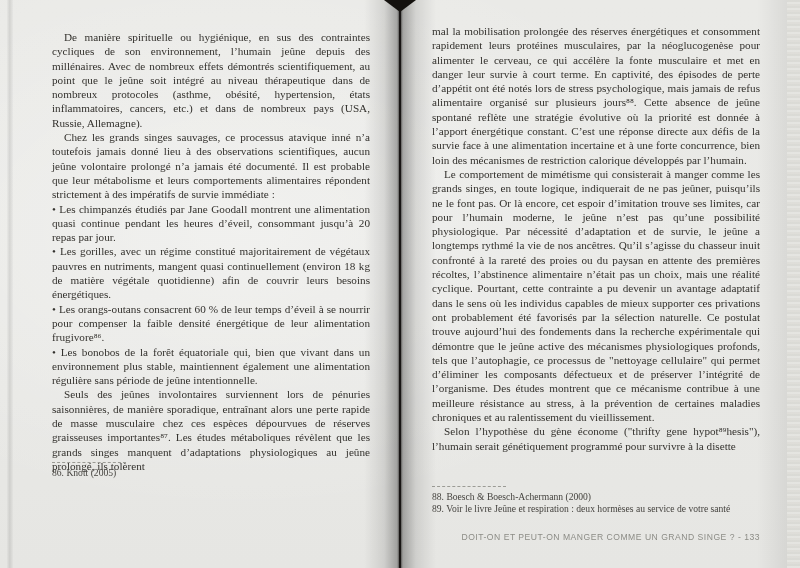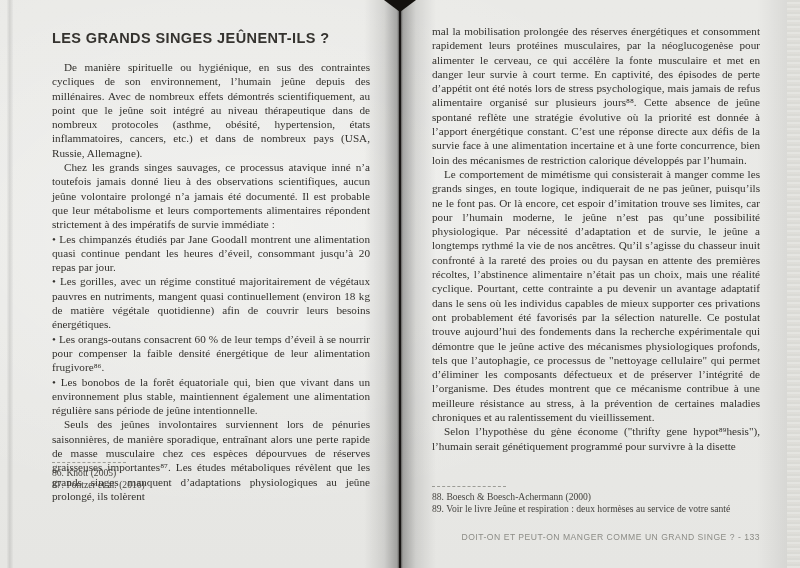--- a/index.html
+++ b/index.html
@@ -90,34 +90,32 @@
   .page-right .page-footer{top:508px;text-align:right;}
 </style>
 </head>
 <body>
 
 <div class="scan">
 
   <div class="left-edge-line"></div>
 
   <div class="page page-left">
-    <h1 class="chapter-title">LES GRANDS SINGES JEÛNENT-ILS ?</h1>
     <div class="body-text">
       <p class="indent">De manière spirituelle ou hygiénique, en sus des contraintes cycliques de son environnement, l’humain jeûne depuis des millénaires. Avec de nombreux effets démontrés scientifiquement, au point que le jeûne soit intégré au niveau thérapeutique dans de nombreux protocoles (asthme, obésité, hypertension, états inflammatoires, cancers, etc.) et dans de nombreux pays (USA, Russie, Allemagne).</p>
       <p class="indent">Chez les grands singes sauvages, ce processus atavique inné n’a toutefois jamais donné lieu à des observations scientifiques, aucun jeûne volontaire prolongé n’a jamais été documenté. Il est probable que leur métabolisme et leurs comportements alimentaires répondent strictement à des impératifs de survie immédiate :</p>
       <p>• Les chimpanzés étudiés par Jane Goodall montrent une alimentation quasi continue pendant les heures d’éveil, consommant jusqu’à 20 repas par jour.</p>
       <p>• Les gorilles, avec un régime constitué majoritairement de végétaux pauvres en nutriments, mangent quasi continuellement (environ 18 kg de matière végétale quotidienne) afin de couvrir leurs besoins énergétiques.</p>
       <p>• Les orangs-outans consacrent 60 % de leur temps d’éveil à se nourrir pour compenser la faible densité énergétique de leur alimentation frugivore⁸⁶.</p>
       <p>• Les bonobos de la forêt équatoriale qui, bien que vivant dans un environnement plus stable, maintiennent également une alimentation régulière sans période de jeûne intentionnelle.</p>
       <p class="indent">Seuls des jeûnes involontaires surviennent lors de pénuries saisonnières, de manière sporadique, entraînant alors une perte rapide de masse musculaire chez ces espèces dépourvues de réserves graisseuses importantes⁸⁷. Les études métaboliques révèlent que les grands singes manquent d’adaptations physiologiques au jeûne prolongé, ils tolèrent</p>
     </div>
     <div class="footnotes">
       <div class="footnote-rule"></div>
       <p>86. Knott (2005)</p>
-      <p>87. Pontzer et al. (2016)</p>
     </div>
   </div>
 
   <div class="page page-right">
     <div class="body-text">
       <p>mal la mobilisation prolongée des réserves énergétiques et consomment rapidement leurs protéines musculaires, par la néoglucogenèse pour alimenter le cerveau, ce qui accélère la fonte musculaire et met en danger leur survie à court terme. En captivité, des épisodes de perte d’appétit ont été notés lors de stress psychologique, mais jamais de refus alimentaire organisé sur plusieurs jours⁸⁸. Cette absence de jeûne spontané reflète une stratégie évolutive où la priorité est donnée à l’apport énergétique constant. C’est une réponse directe aux défis de la survie face à une alimentation incertaine et à une forte concurrence, bien loin des mécanismes de restriction calorique développés par l’humain.</p>
       <p class="indent">Le comportement de mimétisme qui consisterait à manger comme les grands singes, en toute logique, indiquerait de ne pas jeûner, puisqu’ils ne le font pas. Or là encore, cet espoir d’imitation trouve ses limites, car pour l’humain moderne, le jeûne n’est pas qu’une possibilité physiologique. Par nécessité d’adaptation et de survie, le jeûne a longtemps rythmé la vie de nos ancêtres. Qu’il s’agisse du chasseur inuit confronté à la rareté des proies ou du paysan en attente des premières récoltes, l’abstinence alimentaire n’était pas un choix, mais une réalité cyclique. Pourtant, cette contrainte a pu devenir un avantage adaptatif dans le sens où les individus capables de mieux supporter ces privations ont probablement été favorisés par la sélection naturelle. Ce postulat trouve aujourd’hui des fondements dans la recherche expérimentale qui démontre que le jeûne active des mécanismes physiologiques profonds, tels que l’autophagie, ce processus de "nettoyage cellulaire" qui permet d’éliminer les composants défectueux et de préserver l’intégrité de l’organisme. Des études montrent que ce mécanisme contribue à une meilleure résistance au stress, à la prévention de certaines maladies chroniques et au ralentissement du vieillissement.</p>
       <p class="indent">Selon l’hypothèse du gène économe ("thrifty gene hypot⁸⁹hesis"), l’humain serait génétiquement programmé pour survivre à la disette</p>
     </div>
     <div class="footnotes">

